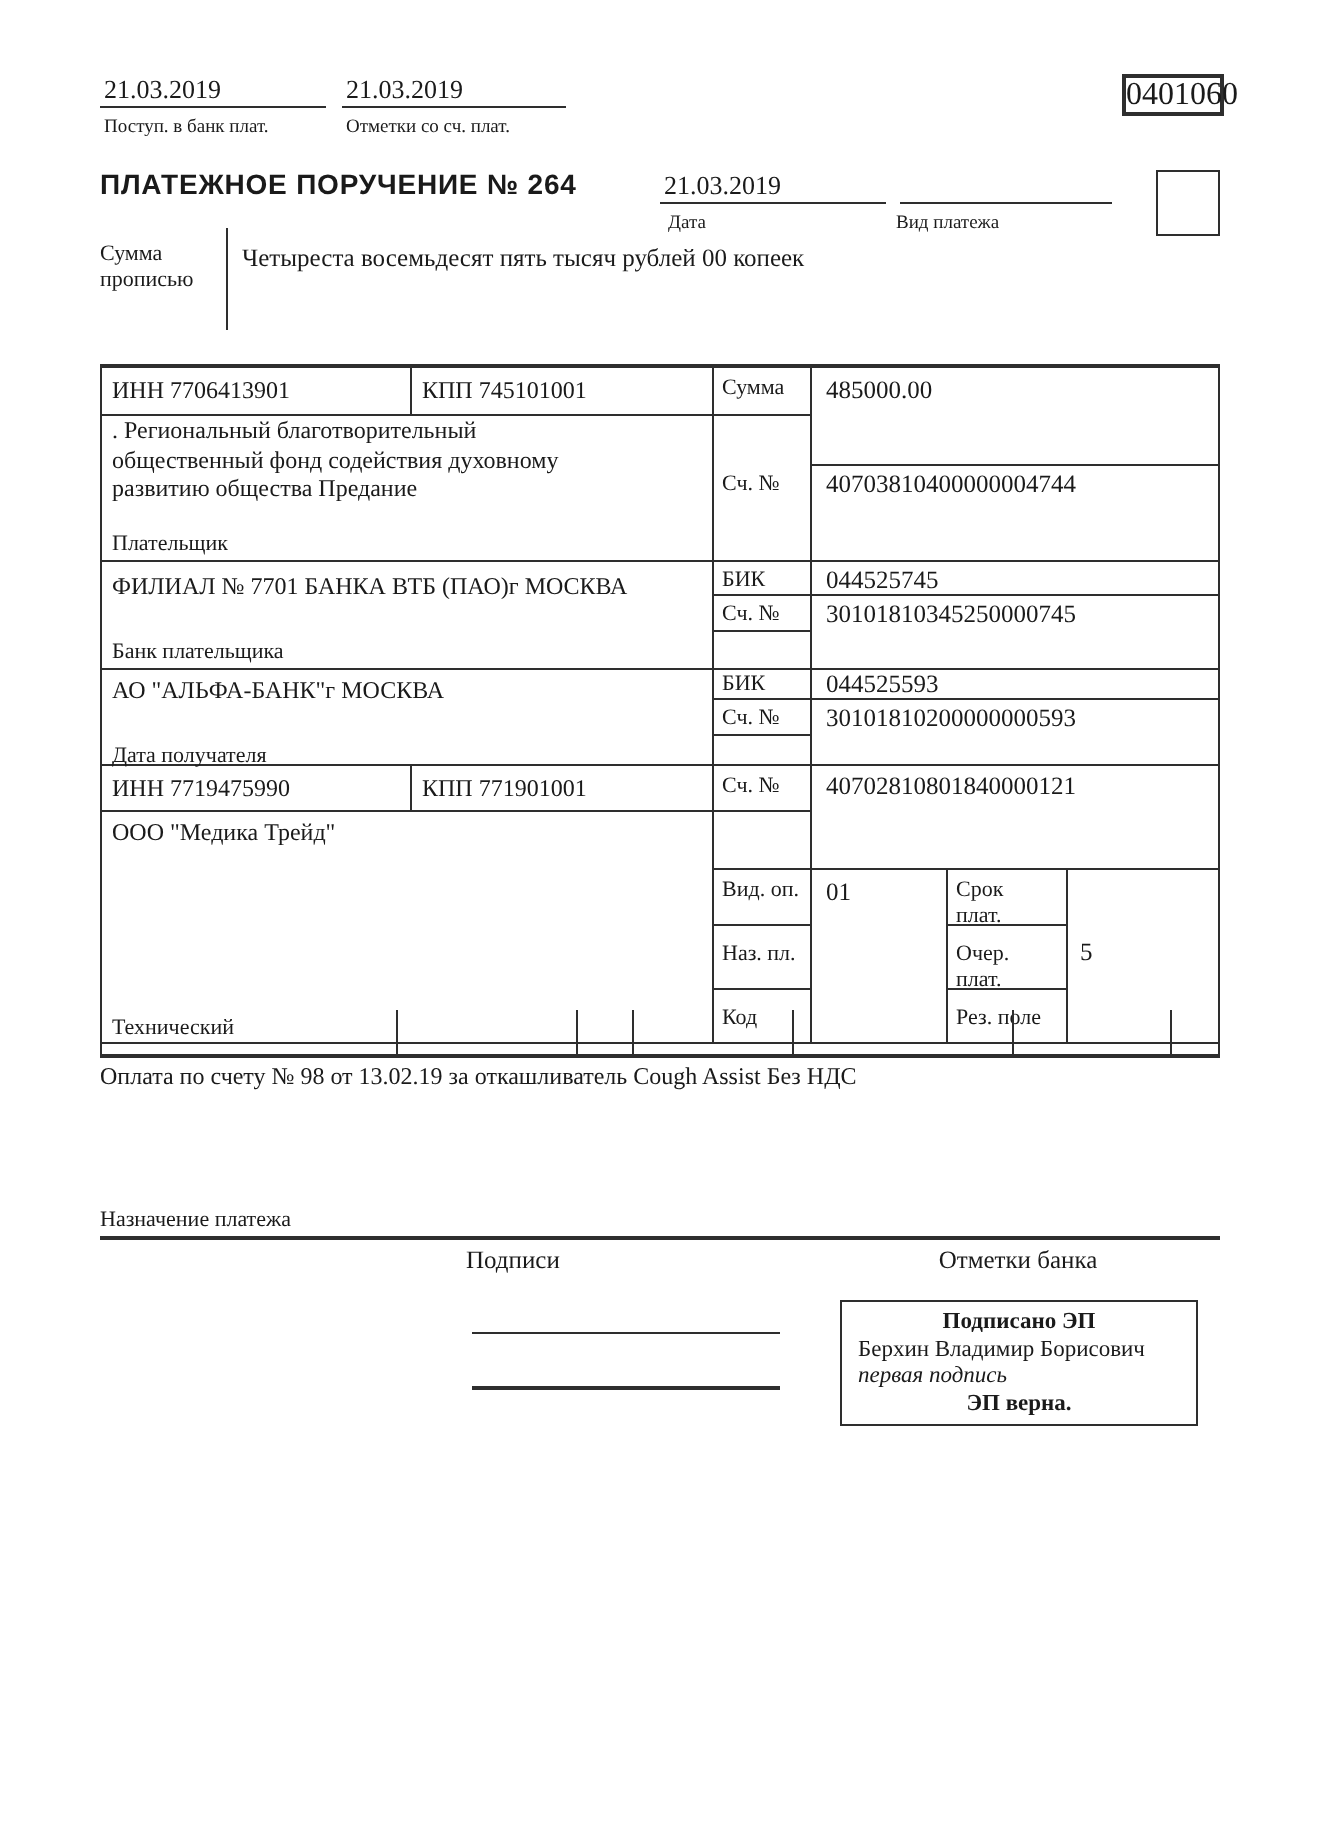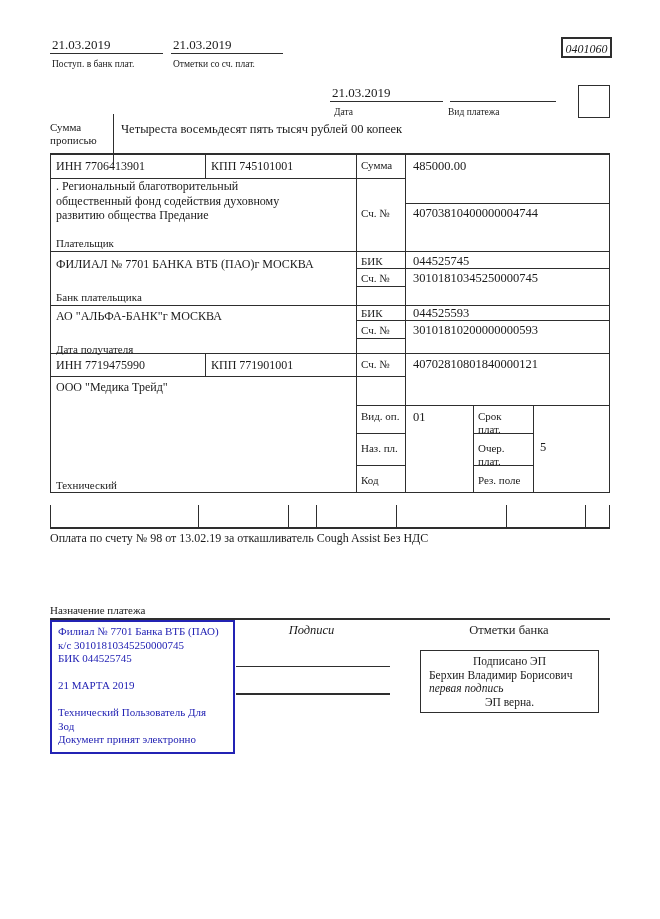--- a/index.html
+++ b/index.html
@@ -17,58 +17,59 @@
   .vl{width:1px;}
   .box{position:absolute;border:1px solid var(--line-color,#2e2e2e);}
   .underline{position:absolute;border-bottom:1px solid var(--line-color,#2e2e2e);}
   .bluebox{position:absolute;left:50px;top:620px;width:169px;height:auto;
            border:2px solid var(--stamp-blue,#2323b4);color:var(--stamp-blue,#2323b4);
            padding:3px 6px 5px 6px;font-size:11px;line-height:13.5px;}
   .bluebox div{min-height:13.5px;white-space:normal;}
   .stamp{position:absolute;left:420px;top:650px;width:161px;height:53px;
          border:1px solid var(--line-color,#2e2e2e);padding:4px 8px;font-size:11.5px;line-height:13.5px;}
   .stamp .c{text-align:center;}
-  .b{font-weight:normal;}
+  .b{font-weight:bold;}
   .i{font-style:italic;}
 </style>
 </head>
 <body>
 
 <div class="page">
 
   <div class="underline" style="left:50px;top:36px;width:113px;height:17px;">
     <span class="t date" style="left:2px;top:2px;">21.03.2019</span>
   </div>
   <div class="t xs" style="left:52px;top:59px;">Поступ. в банк плат.</div>
 
   <div class="underline" style="left:171px;top:36px;width:112px;height:17px;">
     <span class="t date" style="left:2px;top:2px;">21.03.2019</span>
   </div>
   <div class="t xs" style="left:173px;top:59px;">Отметки со сч. плат.</div>
 
   <div class="box" style="left:561px;top:37px;width:47px;height:17px;border-width:2px;text-align:center;">
-    <span style="font-size:12px;line-height:17px;font-style:italic;">0401060</span>
+    <span style="font-size:16px;line-height:17px;">0401060</span>
   </div>
 
+  <div class="t title" style="left:50px;top:85px;">ПЛАТЕЖНОЕ ПОРУЧЕНИЕ № 264</div>
 
   <div class="underline" style="left:330px;top:85px;width:113px;height:16px;">
     <span class="t date" style="left:2px;top:1px;">21.03.2019</span>
   </div>
   <div class="t xs" style="left:334px;top:107px;">Дата</div>
 
   <div class="hl" style="left:450px;top:101px;width:106px;"></div>
   <div class="t xs" style="left:448px;top:107px;">Вид платежа</div>
 
   <div class="box" style="left:578px;top:85px;width:30px;height:31px;"></div>
 
   <div class="t sm wrap" style="left:50px;top:121px;width:58px;">Сумма прописью</div>
   <div class="vl" style="left:113px;top:114px;height:51px;"></div>
   <div class="t num" style="left:121px;top:122px;">Четыреста восемьдесят пять тысяч рублей 00 копеек</div>
 
-  <div style="position:absolute;left:50px;top:153px;width:560px;height:436px;">
+  <div style="position:absolute;left:50px;top:182px;width:560px;height:436px;">
 
     <div class="hl" style="left:0;top:0;width:560px;height:2px;"></div>
     <div class="hl" style="left:0;top:25px;width:355px;"></div>
     <div class="hl" style="left:355px;top:50px;width:205px;"></div>
     <div class="hl" style="left:0;top:98px;width:560px;"></div>
     <div class="hl" style="left:306px;top:115px;width:254px;"></div>
     <div class="hl" style="left:306px;top:133px;width:49px;"></div>
     <div class="hl" style="left:0;top:152px;width:560px;"></div>
     <div class="hl" style="left:306px;top:167px;width:254px;"></div>
     <div class="hl" style="left:306px;top:185px;width:49px;"></div>
@@ -143,33 +144,22 @@
     <div class="vl" style="left:346px;top:0;height:22px;"></div>
     <div class="vl" style="left:456px;top:0;height:22px;"></div>
     <div class="vl" style="left:535px;top:0;height:22px;"></div>
     <div class="vl" style="left:559px;top:0;height:22px;"></div>
   </div>
 
   <div class="t" style="left:50px;top:531px;">Оплата по счету № 98 от 13.02.19 за откашливатель Cough Assist Без НДС</div>
   <div class="t sm" style="left:50px;top:604px;">Назначение платежа</div>
   <div class="hl" style="left:50px;top:618px;width:560px;height:2px;"></div>
 
-  <div class="bluebox">
-    <div>Филиал № 7701 Банка ВТБ (ПАО)</div>
-    <div>к/с 30101810345250000745</div>
-    <div>БИК 044525745</div>
-    <div></div>
-    <div>21 МАРТА 2019</div>
-    <div></div>
-    <div>Технический Пользователь Для</div>
-    <div>Зод</div>
-    <div>Документ принят электронно</div>
-  </div>
 
-  <div class="t num" style="left:233px;top:623px;width:157px;text-align:center;font-style:italic;">Подписи</div>
+  <div class="t num" style="left:233px;top:623px;width:157px;text-align:left;">Подписи</div>
   <div class="hl" style="left:236px;top:666px;width:154px;"></div>
   <div class="hl" style="left:236px;top:693px;width:154px;height:2px;"></div>
 
   <div class="t num" style="left:420px;top:623px;width:178px;text-align:center;">Отметки банка</div>
   <div class="stamp">
     <div class="c b">Подписано ЭП</div>
     <div>Берхин Владимир Борисович</div>
     <div class="i">первая подпись</div>
     <div class="c b">ЭП верна.</div>
   </div>

